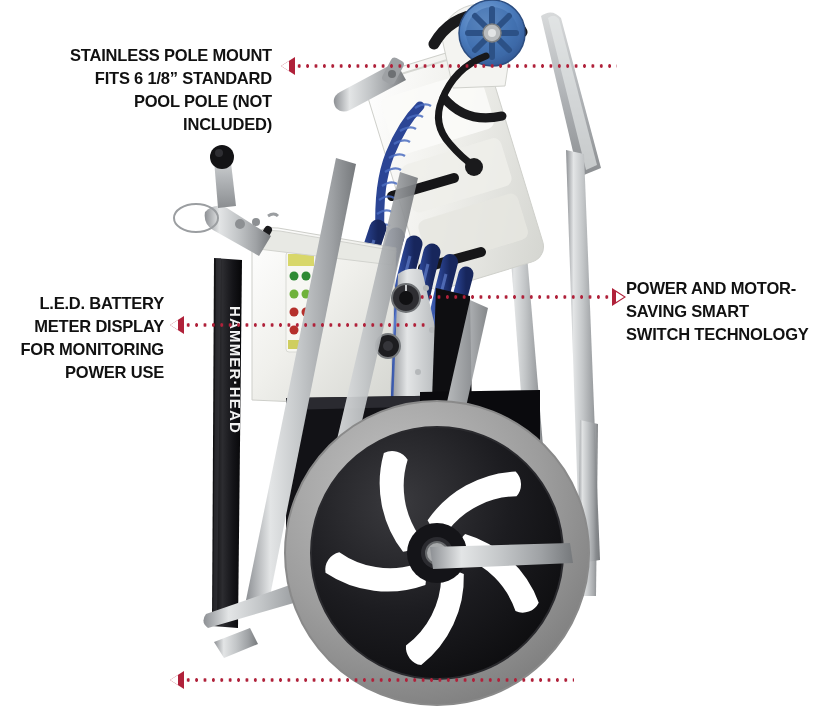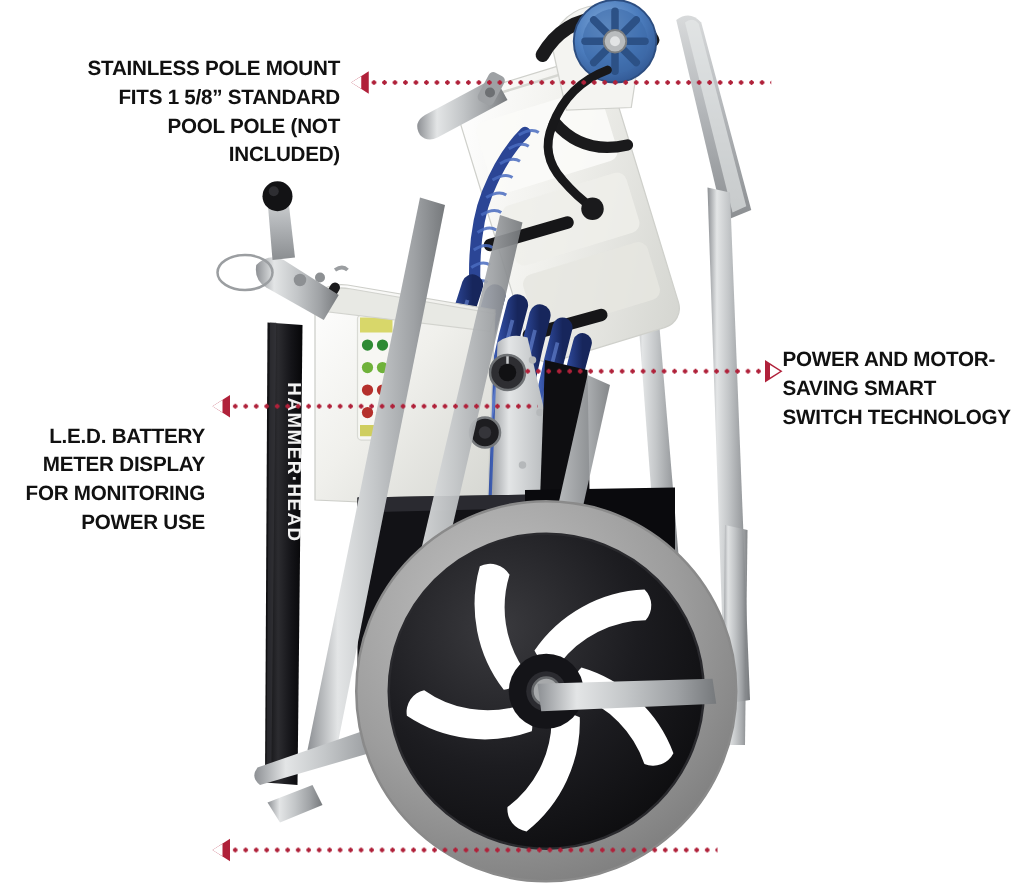--- a/index.html
+++ b/index.html
@@ -25,21 +25,21 @@
     font-size: 16.5px;
     line-height: 23px;
     letter-spacing: -0.2px;
     color: #111111;
     white-space: pre-line;
   }
   .callout-text.align-right { text-align: right; }
   .callout-text.align-left  { text-align: left; }
 
   #callout-pole-text   { left: 20px;  top: 44px;  width: 252px; }
-  #callout-led-text    { left: 8px;   top: 292px; width: 156px; margin-top: 46px; }
+  #callout-led-text    { left: 8px;   top: 292px; width: 156px; }
   #callout-switch-text { left: 626px; top: 277px; width: 205px; }
   #callout-tires-text  { left: 8px;   top: 655px; width: 154px; }
 
   
   .leader {
     position: absolute;
     height: 4px;
     background-image: radial-gradient(circle, #b0213a 0 1.6px, rgba(0,0,0,0) 1.9px);
     background-size: 8.4px 4px;
     background-repeat: repeat-x;
@@ -343,21 +343,21 @@
       <g opacity="0.95">
         <circle cx="330" cy="545" r="126" fill="none"></circle>
       </g>
 
       <path d="M222 598 q-8 6 -2 14 l96 -26 -6 -16 Z" fill="url(#alu)" opacity="0.0"></path>
 
     </svg>
   </div>
 
   <div class="callout-text align-right" id="callout-pole-text">STAINLESS POLE MOUNT
-FITS 1 5/8” STANDARD
+FITS 6 1/8” STANDARD
 POOL POLE (NOT
 INCLUDED)</div>
   <div class="leader" id="leader-pole"></div>
   <div class="arrow arrow-left" id="arrow-pole"></div>
   <div class="arrow-notch left" id="arrow-pole-notch"></div>
 
   <div class="callout-text align-right" id="callout-led-text">L.E.D. BATTERY
 METER DISPLAY
 FOR MONITORING
 POWER USE</div>

